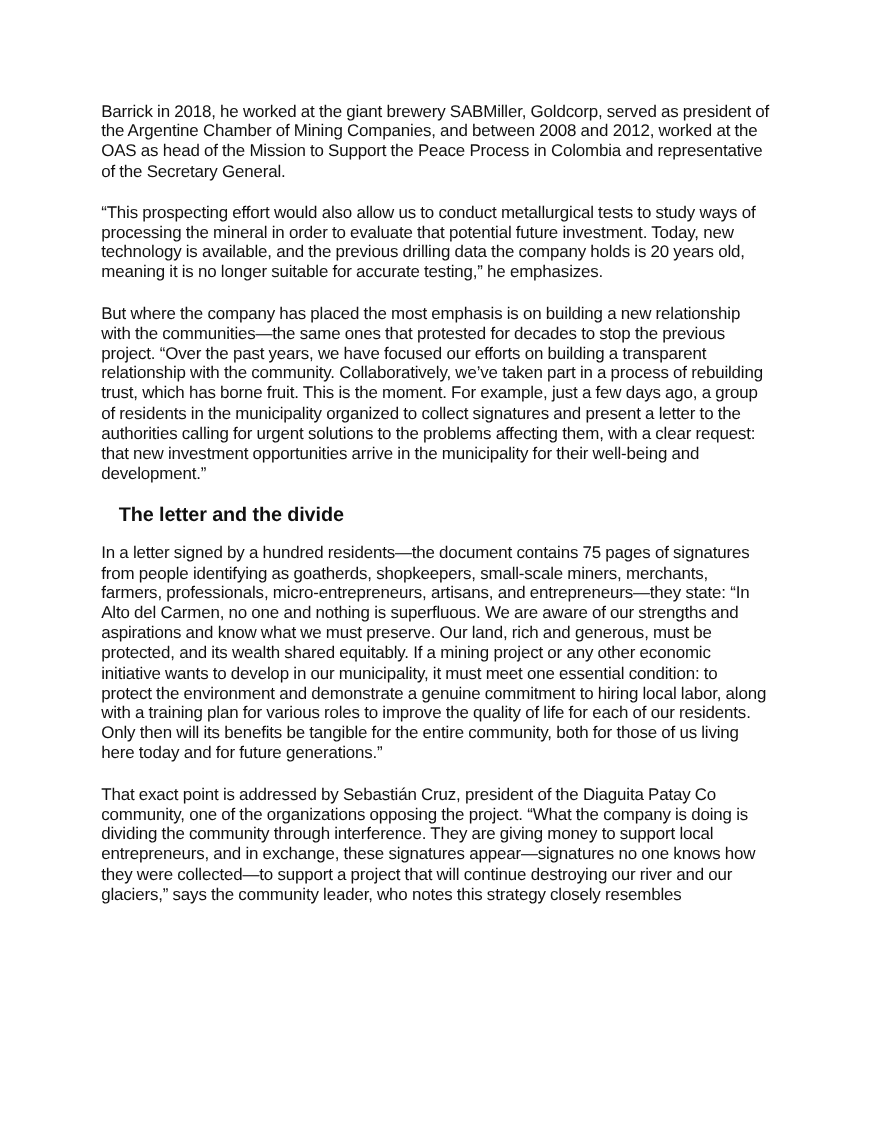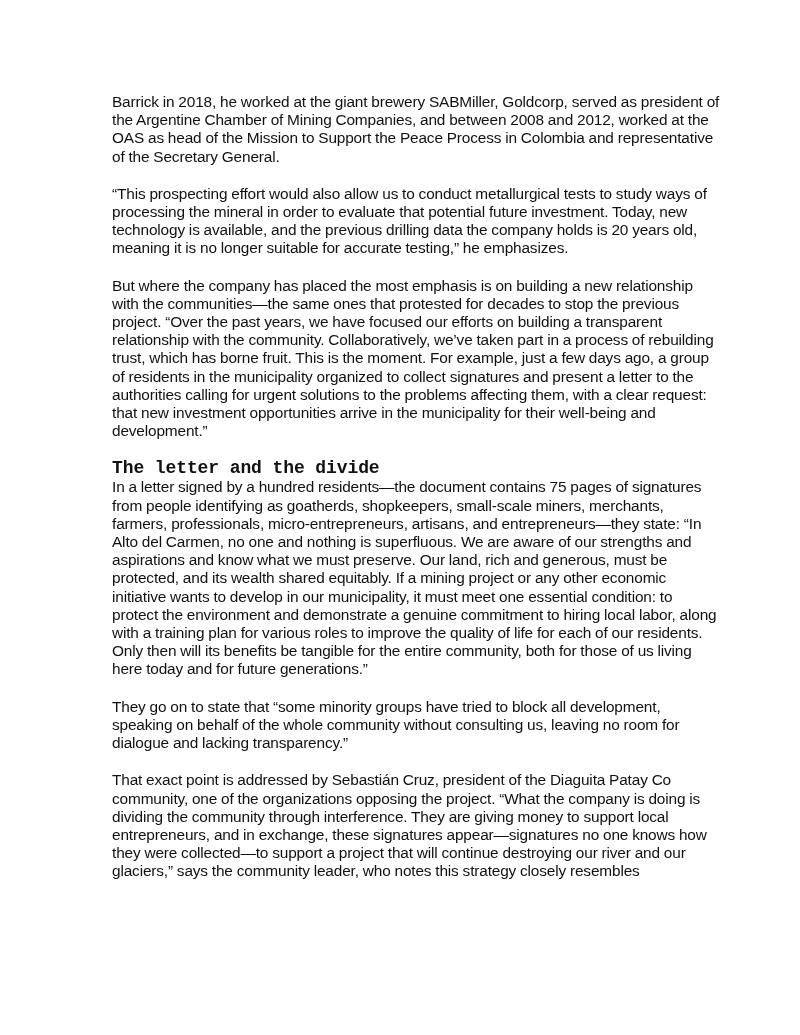--- a/index.html
+++ b/index.html
@@ -10,50 +10,48 @@
     body {
       width: 800px;
       height: 1035px;
       position: relative;
       overflow: hidden;
       font-family: "Liberation Sans", sans-serif;
       color: #111111;
     }
     .page {
       position: absolute;
-      left: 112px;
+      left: 92px;
       top: 93px;
       width: 610px;
     }
     p {
       margin: 0 0 19px 0;
       font-size: 15.4px;
       line-height: 18.2px;
       letter-spacing: -0.15px;
       word-spacing: -0.2px;
     }
     h2 {
-      margin: 0;
+      margin: 16px;
       font-size: 18px;
       line-height: 19px;
       font-weight: bold;
       letter-spacing: -0.1px;
       color: #111111;
-      font-family: Liberation Mono, monospace;
     }
     .p-after-h {
       margin-top: 0;
     }
   </style>
 </head>
 <body>
 
 <div class="page">
   <p>Barrick in 2018, he worked at the giant brewery SABMiller, Goldcorp, served as president of the Argentine Chamber of Mining Companies, and between 2008 and 2012, worked at the OAS as head of the Mission to Support the Peace Process in Colombia and representative of the Secretary General.</p>
   <p>“This prospecting effort would also allow us to conduct metallurgical tests to study ways of processing the mineral in order to evaluate that potential future investment. Today, new technology is available, and the previous drilling data the company holds is 20 years old, meaning it is no longer suitable for accurate testing,” he emphasizes.</p>
   <p>But where the company has placed the most emphasis is on building a new relationship with the communities—the same ones that protested for decades to stop the previous project. “Over the past years, we have focused our efforts on building a transparent relationship with the community. Collaboratively, we’ve taken part in a process of rebuilding trust, which has borne fruit. This is the moment. For example, just a few days ago, a group of residents in the municipality organized to collect signatures and present a letter to the authorities calling for urgent solutions to the problems affecting them, with a clear request: that new investment opportunities arrive in the municipality for their well-being and development.”</p>
 
   <h2>The letter and the divide</h2>
 
   <p>In a letter signed by a hundred residents—the document contains 75 pages of signatures from people identifying as goatherds, shopkeepers, small-scale miners, merchants, farmers, professionals, micro-entrepreneurs, artisans, and entrepreneurs—they state: “In Alto del Carmen, no one and nothing is superfluous. We are aware of our strengths and aspirations and know what we must preserve. Our land, rich and generous, must be protected, and its wealth shared equitably. If a mining project or any other economic initiative wants to develop in our municipality, it must meet one essential condition: to protect the environment and demonstrate a genuine commitment to hiring local labor, along with a training plan for various roles to improve the quality of life for each of our residents. Only then will its benefits be tangible for the entire community, both for those of us living here today and for future generations.”</p>
-  <p>They go on to state that “some minority groups have tried to block all development, speaking on behalf of the whole community without consulting us, leaving no room for dialogue and lacking transparency.”</p>
   <p>That exact point is addressed by Sebastián Cruz, president of the Diaguita Patay Co community, one of the organizations opposing the project. “What the company is doing is dividing the community through interference. They are giving money to support local entrepreneurs, and in exchange, these signatures appear—signatures no one knows how they were collected—to support a project that will continue destroying our river and our glaciers,” says the community leader, who notes this strategy closely resembles</p>
 </div>
 
 </body></html>

